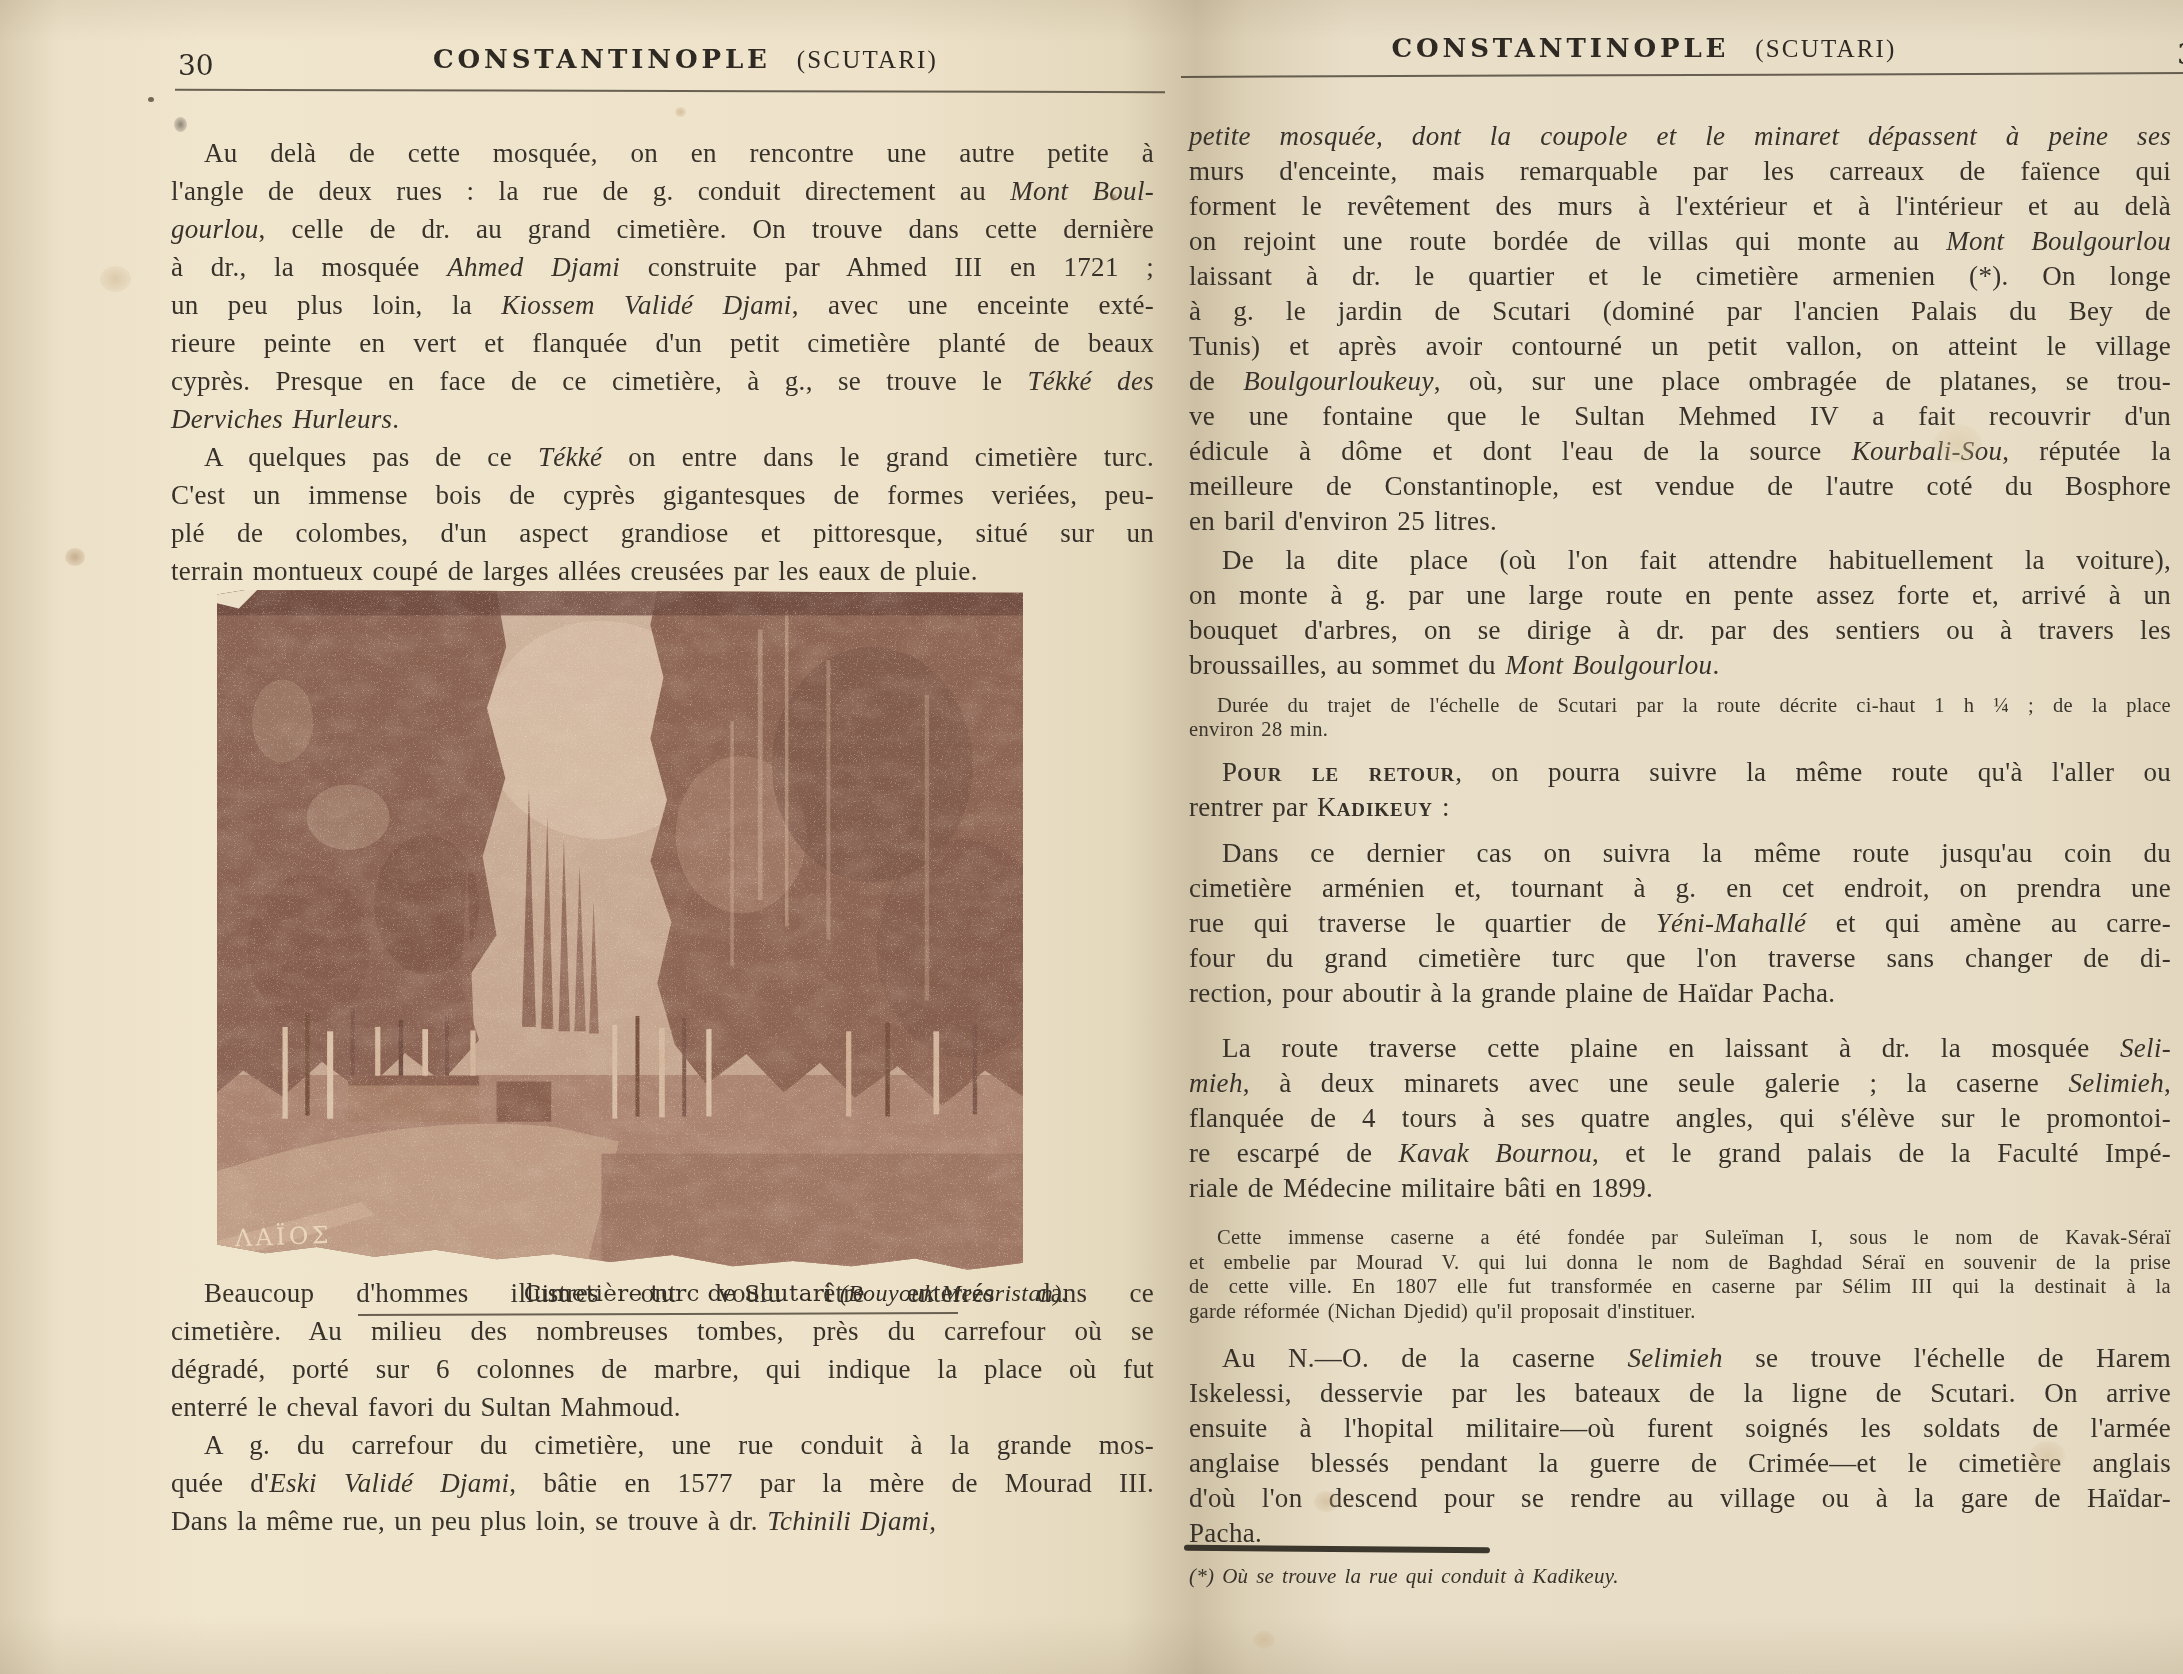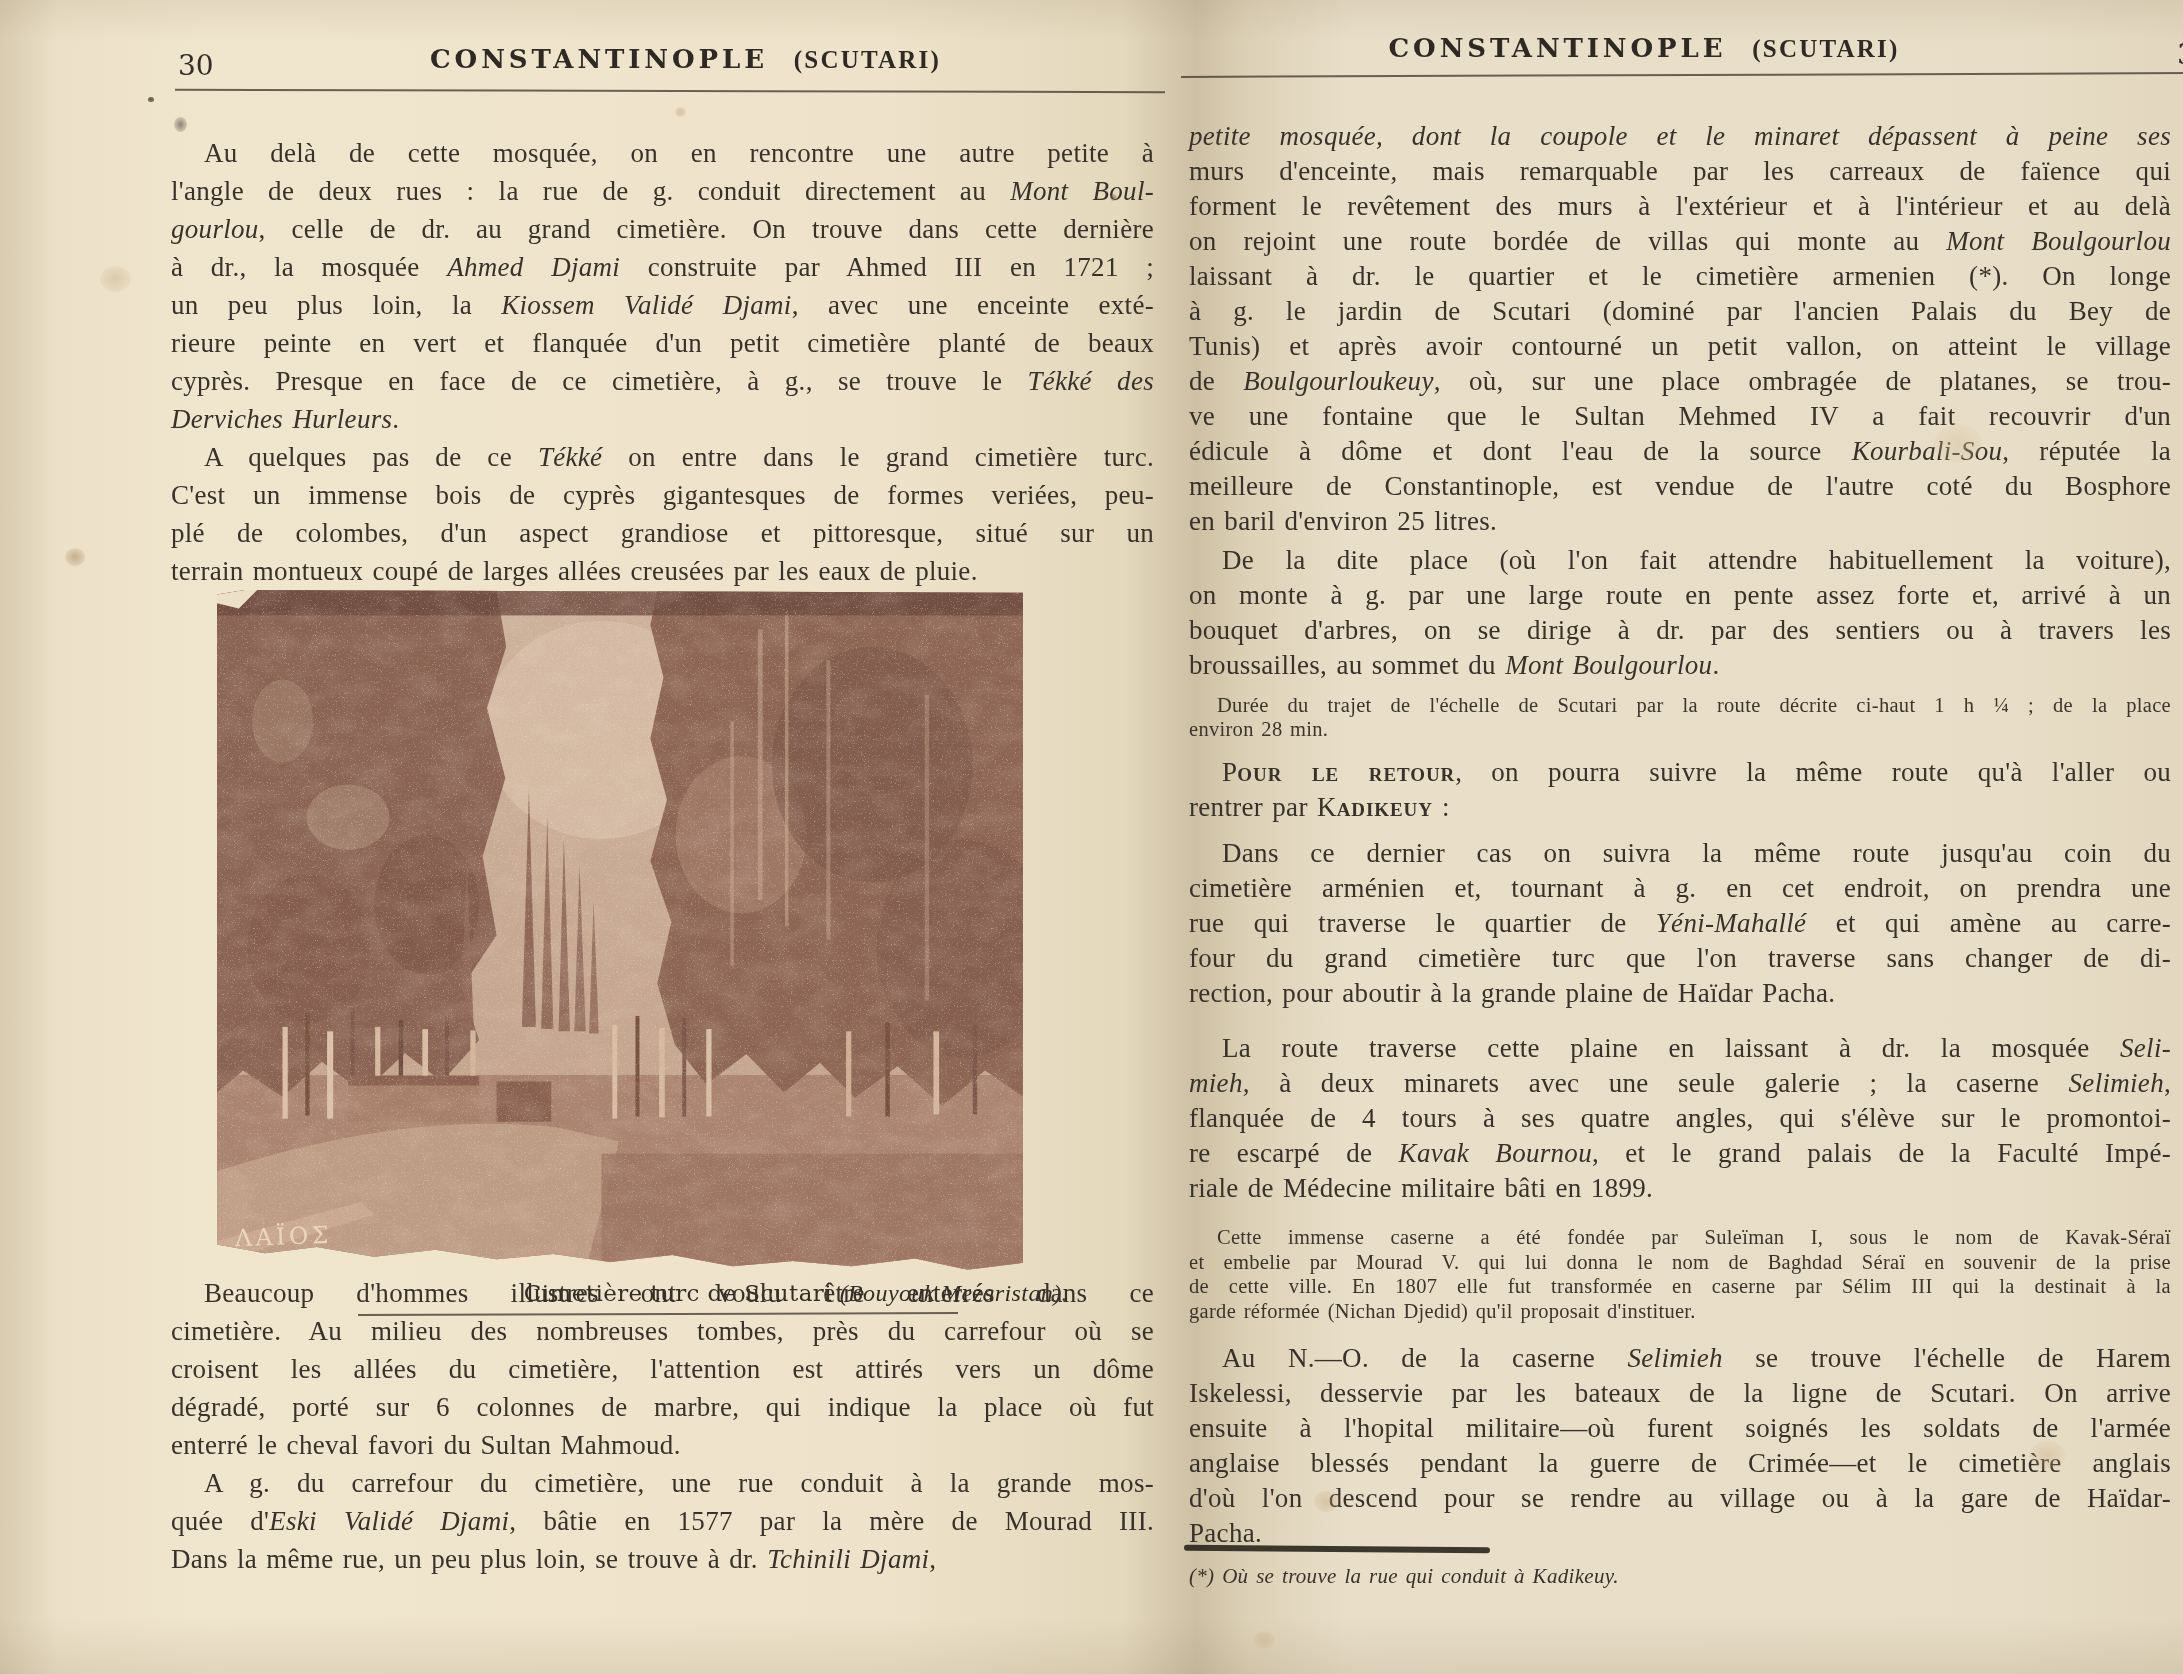--- a/index.html
+++ b/index.html
@@ -31,21 +31,21 @@
   .note{font-size:20.5px;line-height:24.5px;color:#3b352c;}
   .note .ln:first-child{text-indent:28px;}
   .fnote{font-size:21px;line-height:25px;}
   .fnote .ln:first-child{text-indent:56px;}
   
   .header{
     position:absolute;text-align:center;color:#2e2922;
     font-family:"DejaVu Serif",serif;font-weight:bold;
     font-size:26px;letter-spacing:3.9px;white-space:nowrap;
   }
-  .header .sub{font-weight:bold;font-family:"Liberation Serif",serif;font-size:25px;letter-spacing:2.2px;text-align:center;}
+  .header .sub{font-weight:normal;font-family:"Liberation Serif",serif;font-size:25px;letter-spacing:2.2px;text-align:center;}
   .pagenum{position:absolute;font-size:28px;color:#332d25;font-family:"DejaVu Serif",serif;}
   .rule{position:absolute;background:#433b2f;opacity:.78;}
   
   .photo{position:absolute;left:217px;top:590px;width:806px;height:686px;}
   .caption{
     position:absolute;left:262px;top:1280px;width:806px;text-align:right;
     font-family:"DejaVu Serif",serif;font-size:23px;color:#332d25;letter-spacing:0.4px;white-space:nowrap;
   }
   .caption .it{font-family:"Liberation Serif",serif;font-size:24px;}
   
@@ -176,21 +176,20 @@
 
   <div class="caption">
     <span>Cimetière turc de Scutari </span><span class="it">(Bouyouk Mezaristan).</span>
   </div>
   <div class="rule" style="left:358px;top:1313px;width:600px;height:1.7px;transform:rotate(-.2deg);"></div>
 
   <div class="pageblock body-left" style="left:171px;top:1274px;width:983px;">
     <div class="para">
         <div class="ln"><span>Beaucoup d'hommes illustres ont voulu être enterrés dans ce</span></div>
         <div class="ln"><span>cimetière. Au milieu des nombreuses tombes, près du carrefour où se</span></div>
-        <div class="ln"><span>croisent les allées du cimetière, l'attention est attirés vers un dôme</span></div>
         <div class="ln"><span>dégradé, porté sur 6 colonnes de marbre, qui indique la place où fut</span></div>
         <div class="ln"><span>enterré le cheval favori du Sultan Mahmoud.</span></div>
       </div>
     <div class="para">
         <div class="ln"><span>A g. du carrefour du cimetière, une rue conduit à la grande mos-</span></div>
         <div class="ln"><span>quée d'</span><span class="it">Eski Validé Djami</span><span>, bâtie en 1577 par la mère de Mourad III.</span></div>
         <div class="ln"><span>Dans la même rue, un peu plus loin, se trouve à dr. </span><span class="it">Tchinili Djami</span><span>,</span></div>
       </div>
   </div>
 

